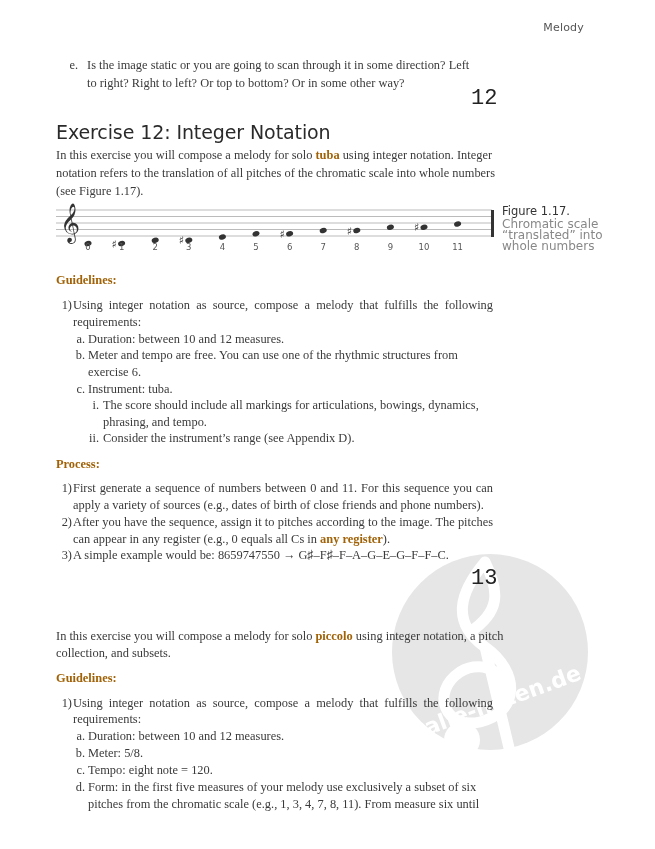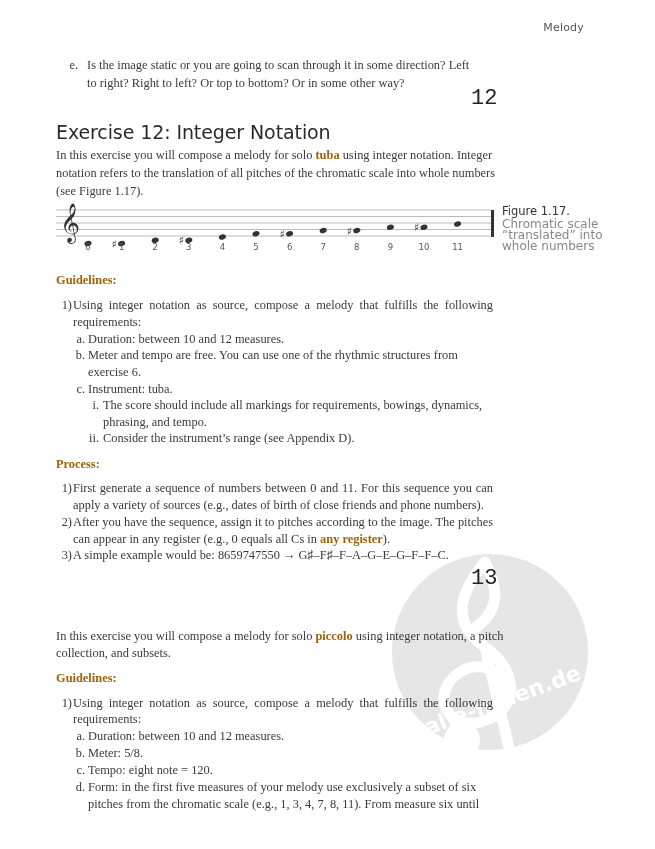--- a/index.html
+++ b/index.html
@@ -139,21 +139,21 @@
     <div class="li" style="left:88px; top:330px;">Duration: between 10 and 12 measures.</div>
 
     <span class="marker abs" style="left:63px; top:346px;">b.</span>
     <div class="li" style="left:88px; top:346px;text-align:right;">Meter and tempo are free. You can use one of the rhythmic structures from</div>
     <div class="li" style="left:88px; top:363px;">exercise 6.</div>
 
     <span class="marker abs" style="left:63px; top:380px;">c.</span>
     <div class="li" style="left:88px; top:380px;">Instrument: tuba.</div>
 
     <span class="marker abs" style="left:77px; top:396px;">i.</span>
-    <div class="li" style="left:103px; top:396px;">The score should include all markings for requirements, bowings, dynamics,</div>
+    <div class="li" style="left:103px; top:396px;">The score should include all markings for articulations, bowings, dynamics,</div>
     <div class="li" style="left:103px; top:413px;">phrasing, and tempo.</div>
 
     <span class="marker abs" style="left:77px; top:429px;">ii.</span>
     <div class="li" style="left:103px; top:429px;">Consider the instrument’s range (see Appendix D).</div>
 
     <div class="li bold" style="left:56px; top:455px;">Process:</div>
 
     <span class="marker abs" style="left:50px; top:479px;">1)</span>
     <div class="li justify" style="left:73px; top:479px; width:420px;">First generate a sequence of numbers between 0 and 11. For this sequence you can</div>
     <div class="li" style="left:73px; top:496px;">apply a variety of sources (e.g., dates of birth of close friends and phone numbers).</div>

